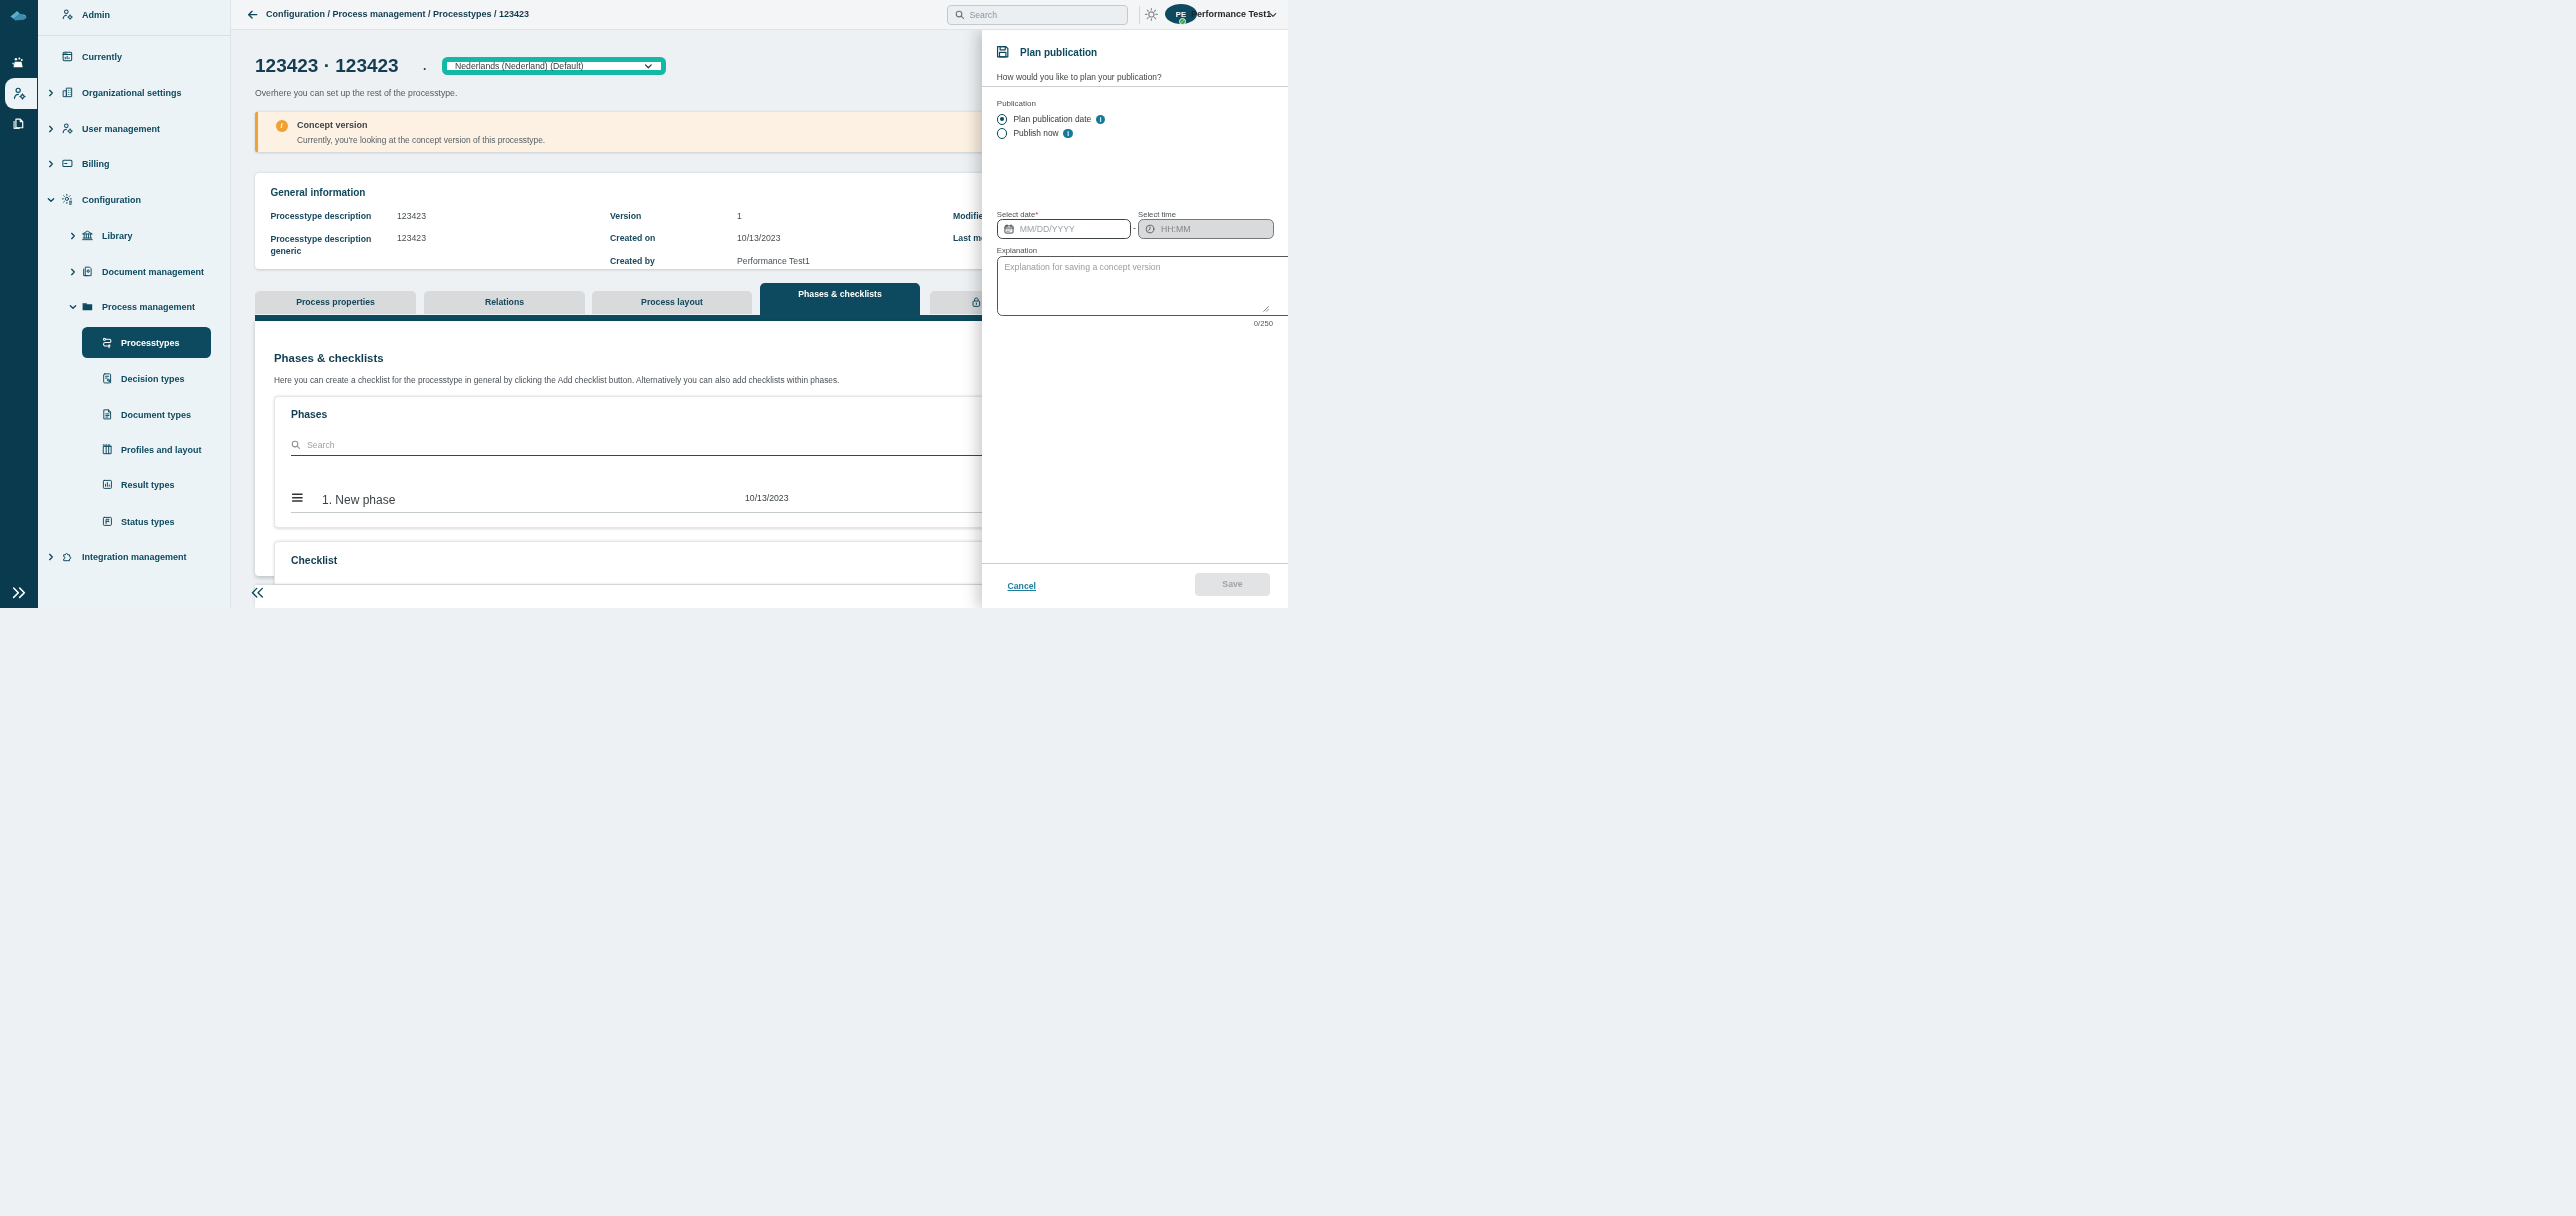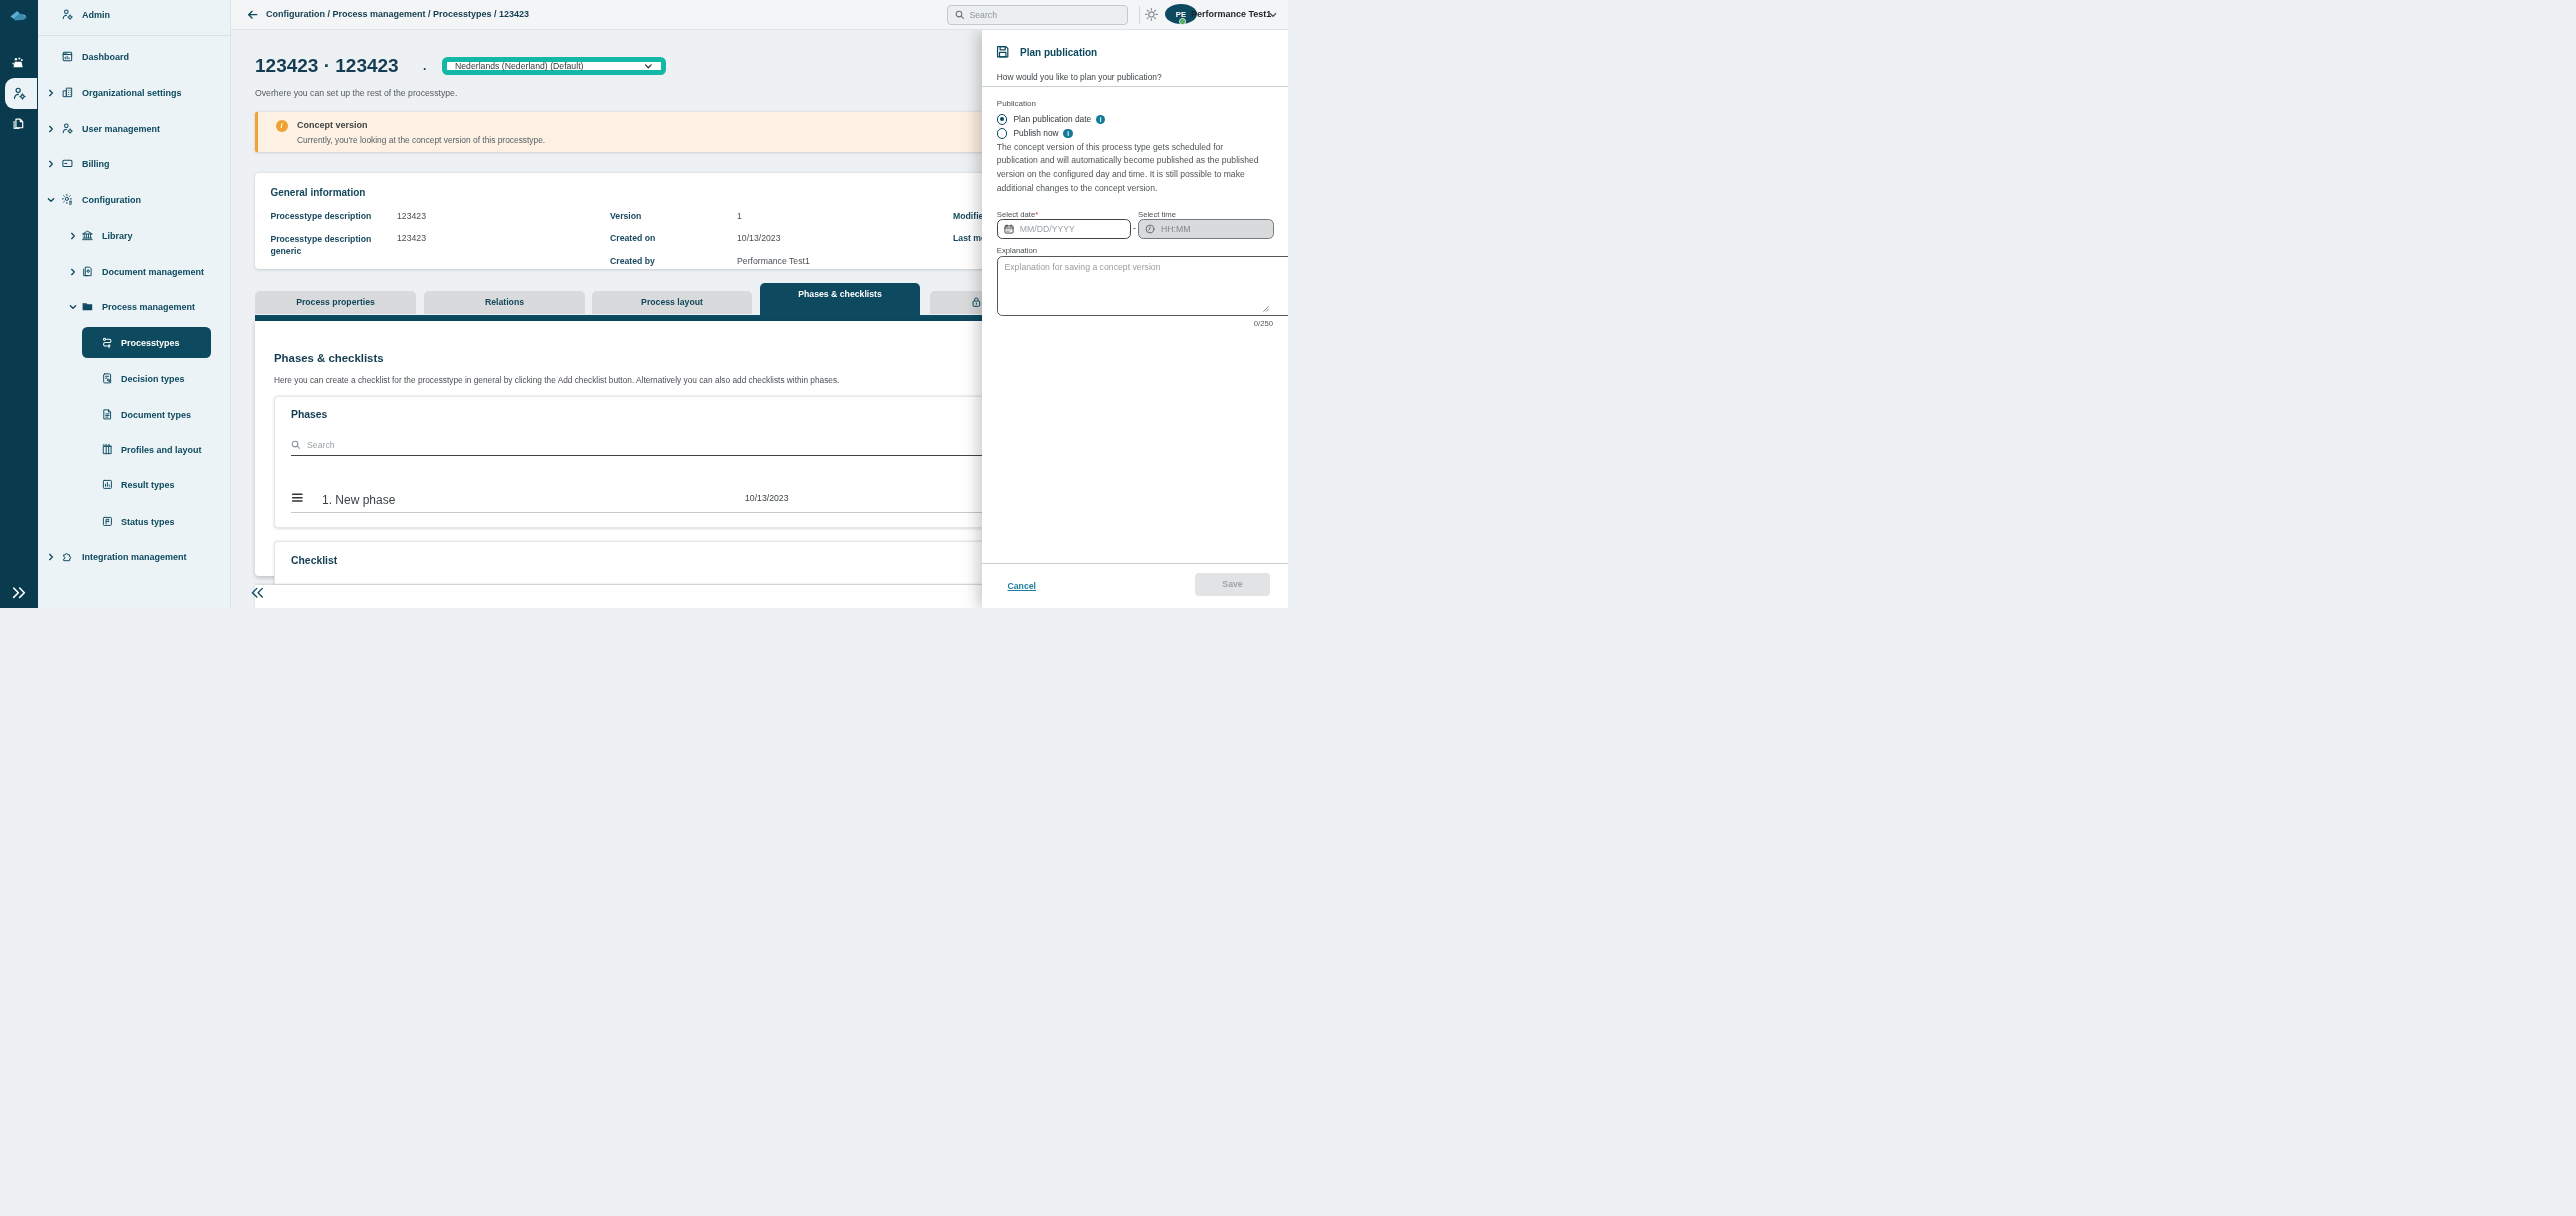--- a/index.html
+++ b/index.html
@@ -191,21 +191,21 @@
 
     <div class="nav-item lvl1" style="top:45px;">
       <span class="ic">
           <svg viewBox="0 0 24 24" fill="none" stroke="currentColor" stroke-width="1.9" stroke-linecap="round">
             <rect x="4" y="4" width="16" height="16" rx="2"></rect>
             <path d="M4,8.5 h16"></path>
             <path d="M6,6.3 h0.01 M8.5,6.3 h0.01 M11,6.3 h0.01"></path>
             <path d="M8,16.5 v-3 M11.5,16.5 v-5 M15,16.5 v-2"></path>
           </svg>
         </span>
-      <span class="lbl">Dashboard</span>
+      <span class="lbl">Currently</span>
     </div>
 
     <div class="nav-item lvl1" style="top:81px;">
       <span class="chev">
           <svg viewBox="0 0 12 12" fill="none" stroke="currentColor" stroke-width="2" stroke-linecap="round" stroke-linejoin="round">
             <path d="M4,2 L8,6 L4,10"></path>
           </svg>
         </span>
       <span class="ic">
           <svg viewBox="0 0 24 24" fill="none" stroke="currentColor" stroke-width="1.8" stroke-linejoin="round">
@@ -536,21 +536,20 @@
       <span class="radio sel"></span>
       <span class="rlbl">Plan publication date</span>
       <span class="info-dot">i</span>
     </div>
     <div class="pn-radio-row" style="top:97px;">
       <span class="radio"></span>
       <span class="rlbl">Publish now</span>
       <span class="info-dot">i</span>
     </div>
 
-    <div class="pn-desc">The concept version of this process type gets scheduled for publication and will automatically become published as the published version on the configured day and time. It is still possible to make additional changes to the concept version.</div>
 
     <div class="pn-flabel" style="left:14.8px;"><span>Select date</span><span class="req">*</span></div>
     <div class="pn-flabel" style="left:156px;">Select time</div>
 
     <div class="pn-date">
       <span class="cal">
           <svg viewBox="0 0 16 16" fill="none" stroke="currentColor" stroke-width="1.4" stroke-linecap="round" stroke-linejoin="round">
             <rect x="1.5" y="3" width="13" height="11.5" rx="1.5"></rect>
             <path d="M4.8,1.5 v3 M11.2,1.5 v3 M1.5,6.5 h13"></path>
             <path d="M5,9.5 h0.01 M8,9.5 h0.01 M11,9.5 h0.01 M5,12 h0.01 M8,12 h0.01"></path>

